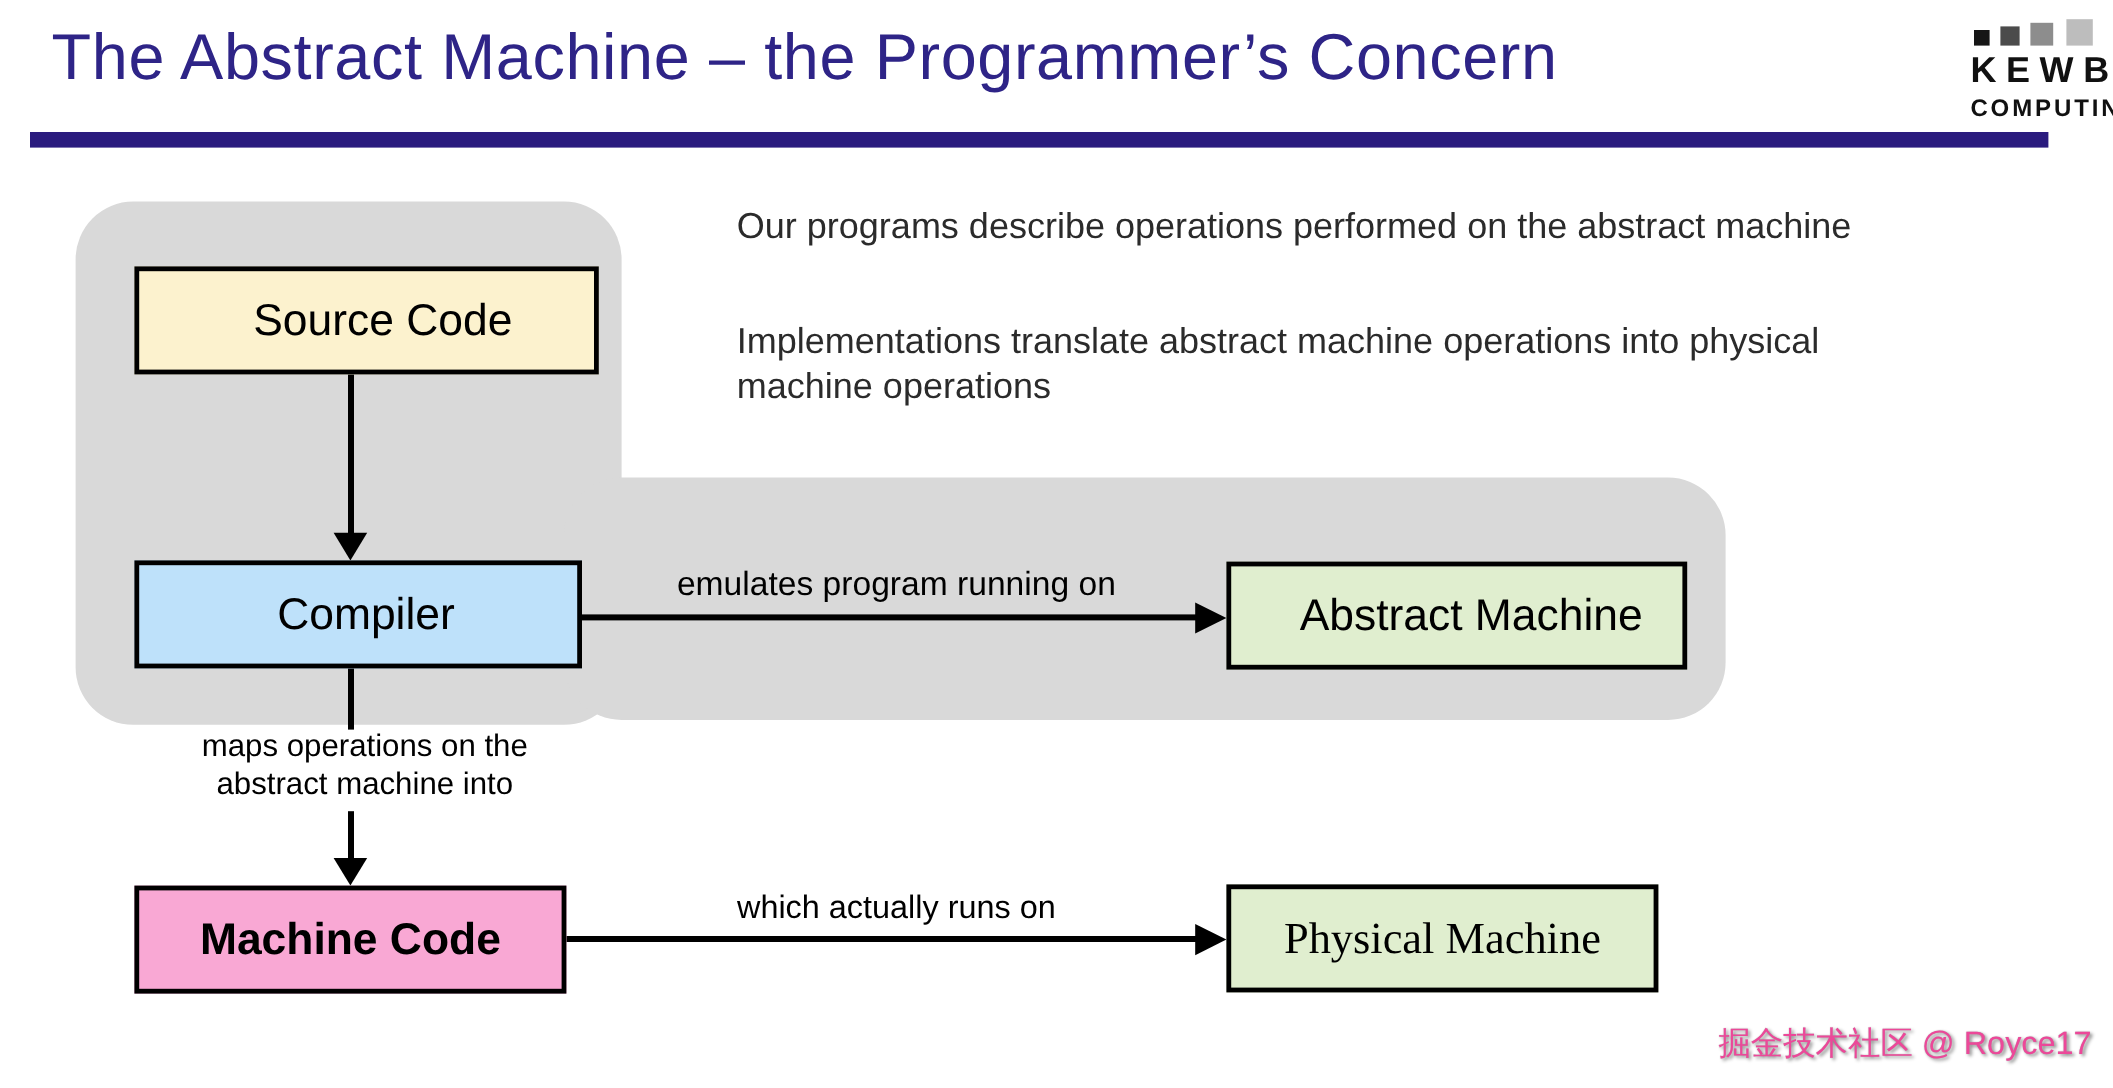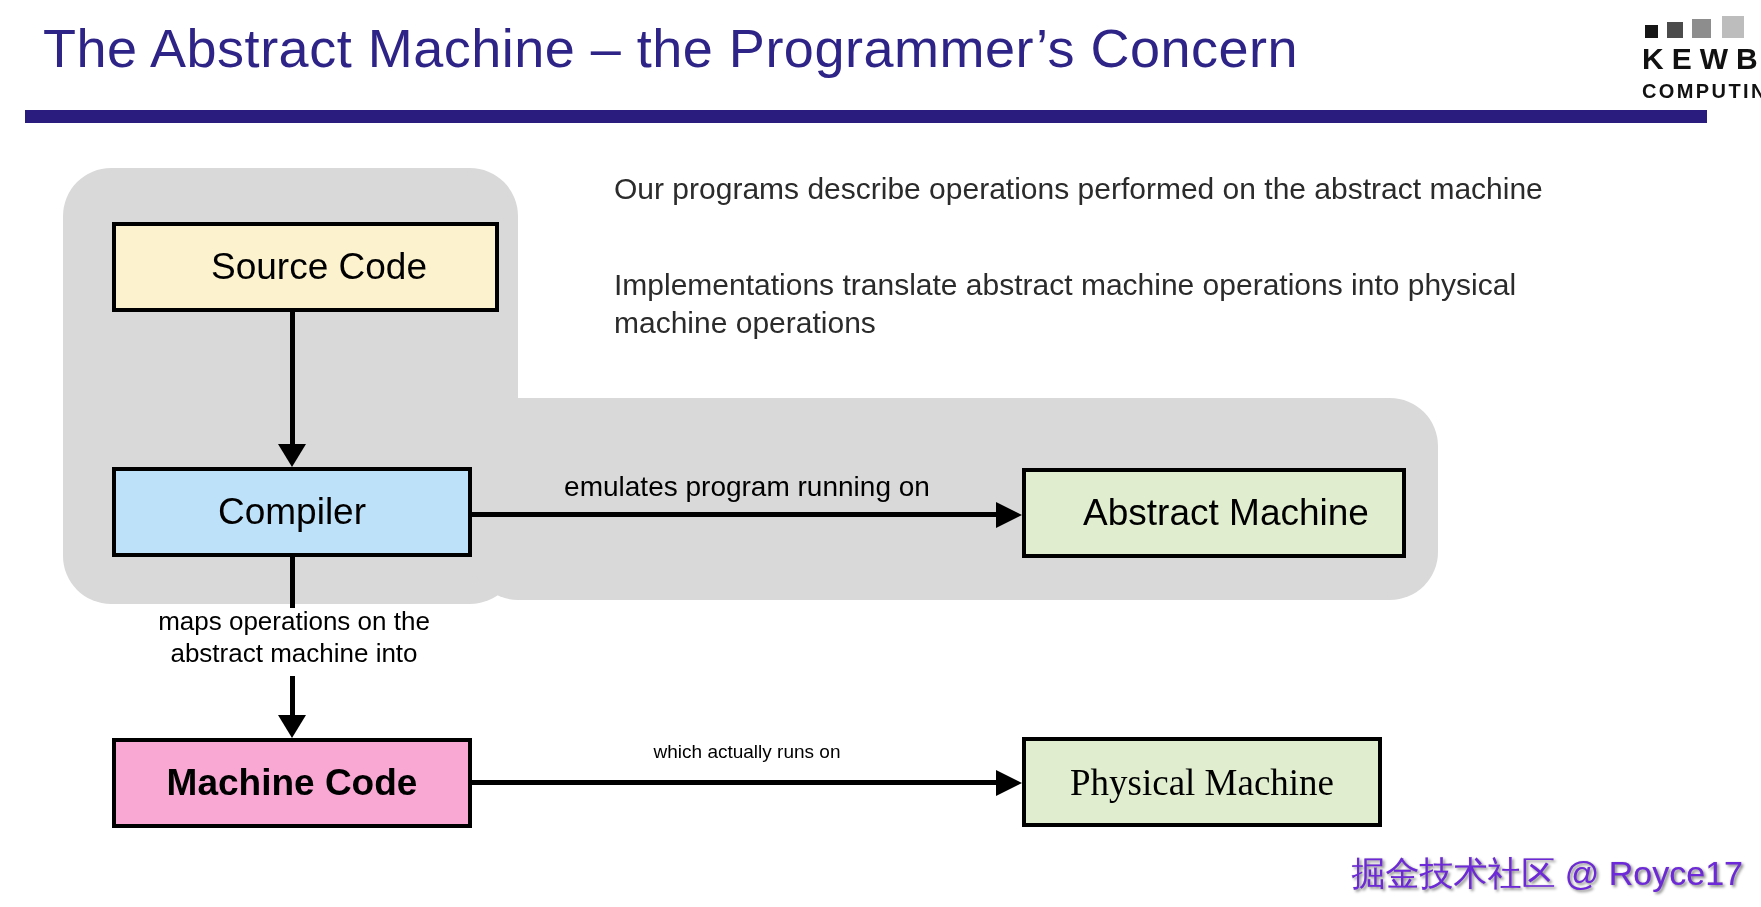--- a/index.html
+++ b/index.html
@@ -54,21 +54,21 @@
 
   
   .node{
     width:352px;height:82px;
     border:4px solid #000;
     display:flex;align-items:center;justify-content:center;
     font-size:37px;color:#000;
     box-sizing:content-box;
   }
   .node-source   {left:112px;top:222px;padding-left:27px;}
-  .node-compiler {left:112px;top:467px;}
+  .node-compiler {left:112px;top:467px;padding-left:13px;}
   .node-machine  {left:112px;top:738px;}
   .node-abstract {left:1022px;top:468px;padding-left:24px;}
   .node-physical {left:1022px;top:737px;}
 
   
   .hline{height:5px;background:#000;}
   .vline{width:5px;background:#000;}
   .head-down{
     width:0;height:0;
     border-left:14px solid transparent;
@@ -89,40 +89,40 @@
   .h1-line{left:472px;top:512px;width:525px;}
   .h1-head{left:996px;top:502px;}
   .h2-line{left:472px;top:780px;width:525px;}
   .h2-head{left:996px;top:770px;}
 
   
   .edge-label{
     color:#000;text-align:center;
   }
   .lbl-emulates{left:472px;top:471px;width:550px;font-size:28px;}
-  .lbl-which   {left:472px;top:741px;width:550px;font-size:19px;}
+  .lbl-which   {left:472px;top:741px;width:550px;font-size:27px;}
   .lbl-maps{
-    left:94px;top:605px;width:400px;
+    left:104px;top:605px;width:400px;
     font-size:26px;line-height:32px;
     white-space:pre-line;
   }
 
   
   .para{
     left:614px;color:#2b2b2b;
     font-size:30px;line-height:38px;
   }
   .para-1{top:170px;width:1040px;}
   .para-2{top:266px;width:1000px;}
 
   
   .watermark{
     right:18px;top:851px;
-    font-size:34px;
-    color:#6d28d9;
+    font-size:27px;
+    color:#ec4899;
     text-shadow:2px 2px 3px #858585, 0 0 1px #b5b5b5;
     white-space:nowrap;
   }
 </style>
 </head>
 <body>
 
 <div class="abs slide-title" style="color: rgb(46, 36, 135);">The Abstract Machine – the Programmer’s Concern</div>
 <div class="abs title-rule" style="background: rgb(42, 27, 126);"></div>
 

